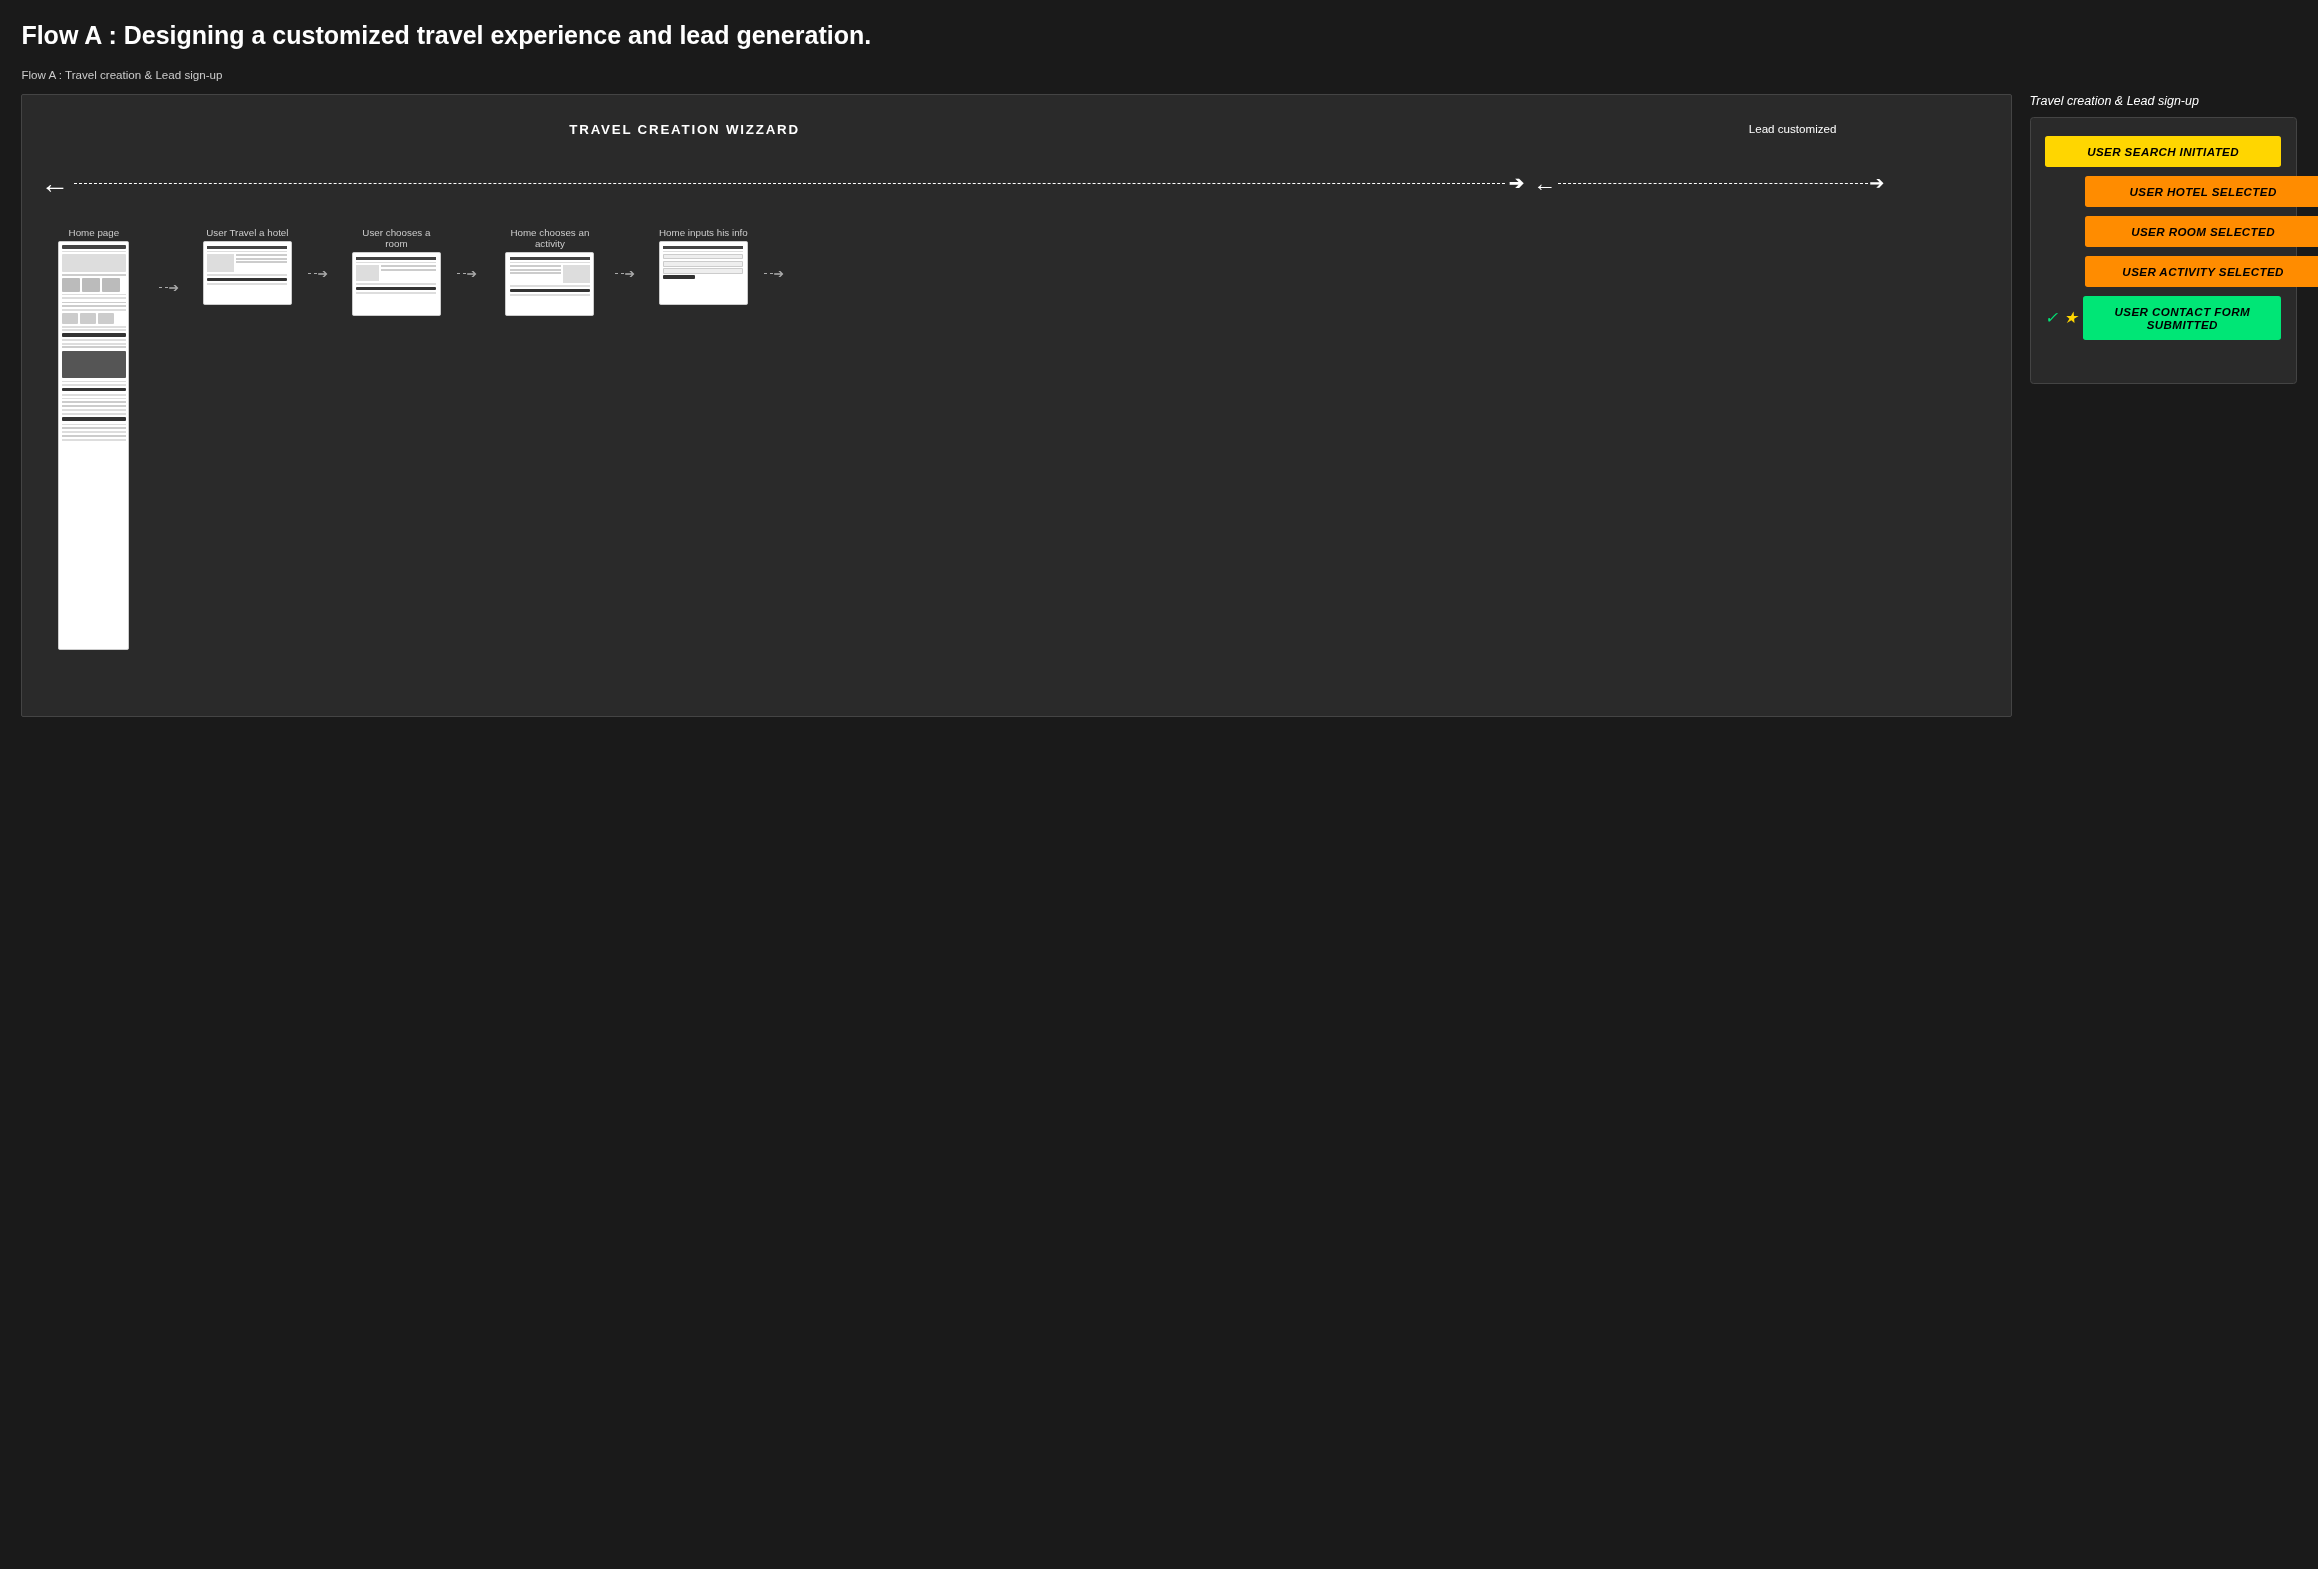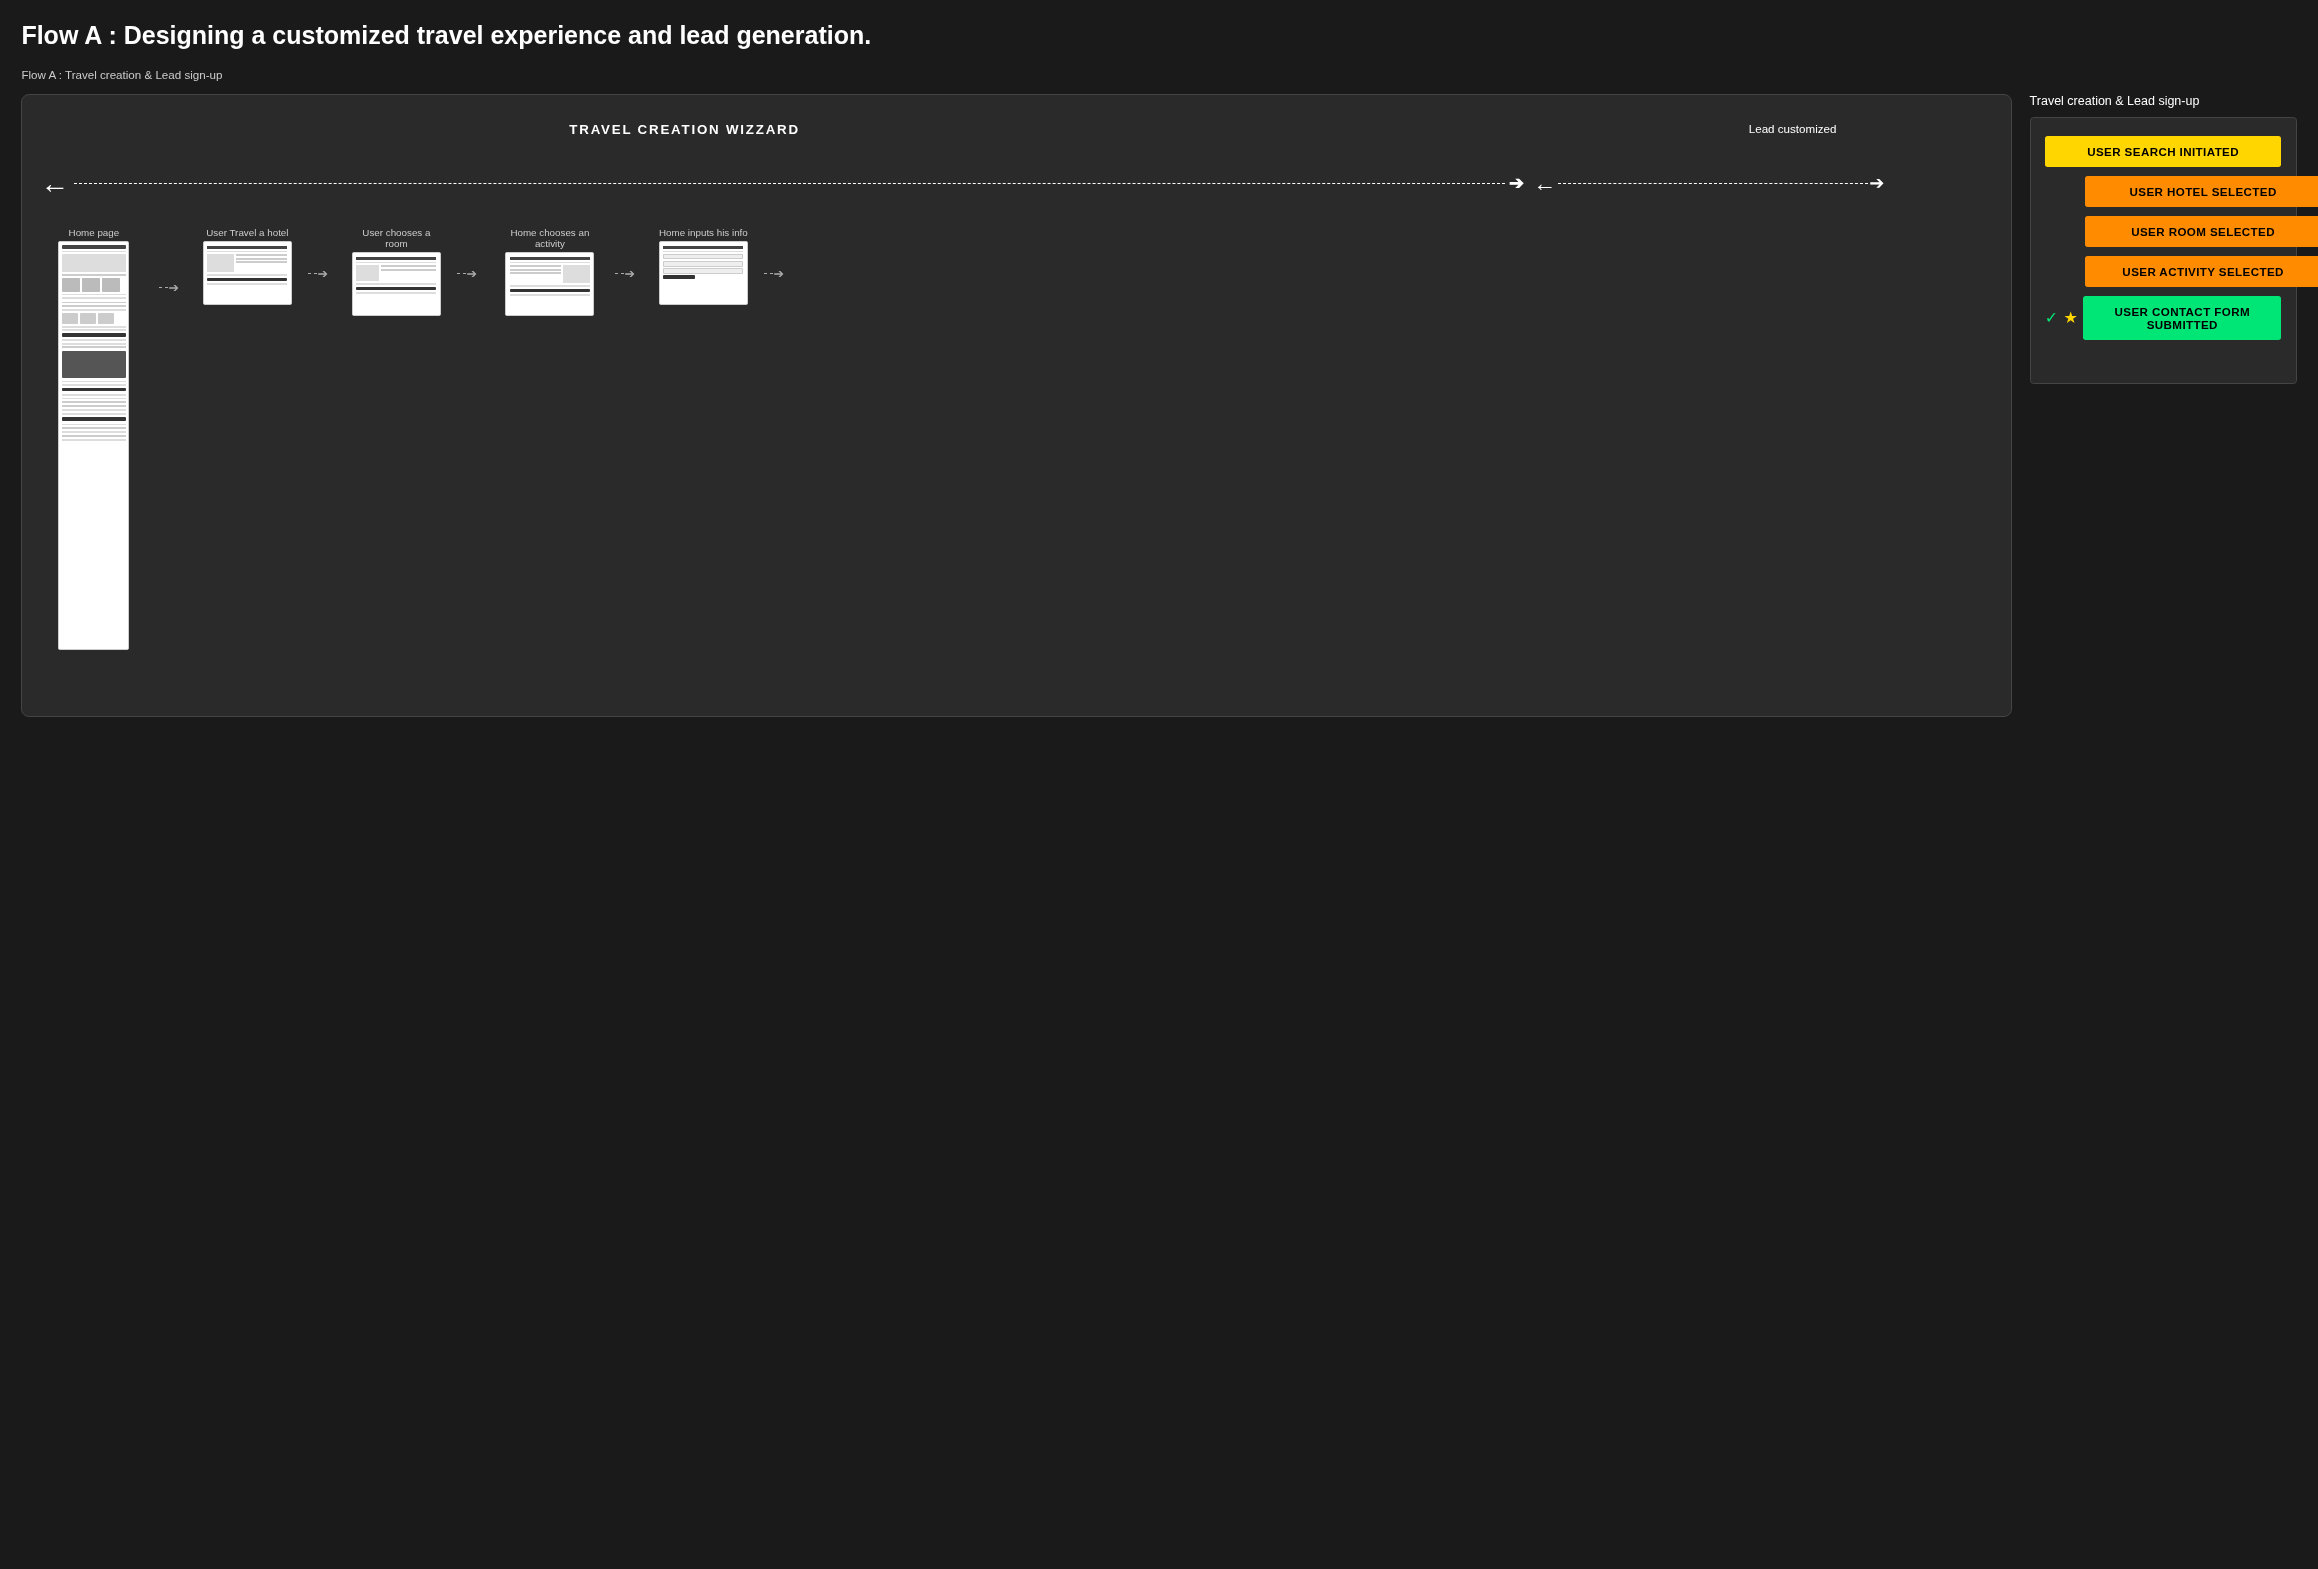--- a/index.html
+++ b/index.html
@@ -21,21 +21,21 @@
       color: #cccccc;
       margin-bottom: 12.5px;
     }
     .main-container {
       display: flex;
       gap: 18px;
     }
     .flow-box {
       background-color: #2a2a2a;
       border: 0.9px solid #444;
-      border-radius: 8px;
+      border-radius: 2px;
       flex: 1;
       padding: 27px 18px;
       min-height: 623px;
       position: relative;
     }
     .arrow-row {
       display: flex;
       align-items: center;
       width: 100%;
       margin-top: 36px;
@@ -96,20 +96,21 @@
     }
     .conf-green-bar {
       height: 7.1px;
       background: #4caf50;
       border-radius: 1.8px;
       margin-bottom: 2.7px;
     }
     .sidebar-panel {
       width: 267px;
       min-width: 249px;
+      font-style: italic;
     }
     .sidebar-title {
       font-size: 12.5px;
       color: #ffffff;
       margin-bottom: 9px;
     }
     .sidebar-box {
       background-color: #2a2a2a;
       border: 0.9px solid #444;
       border-radius: 3.6px;

